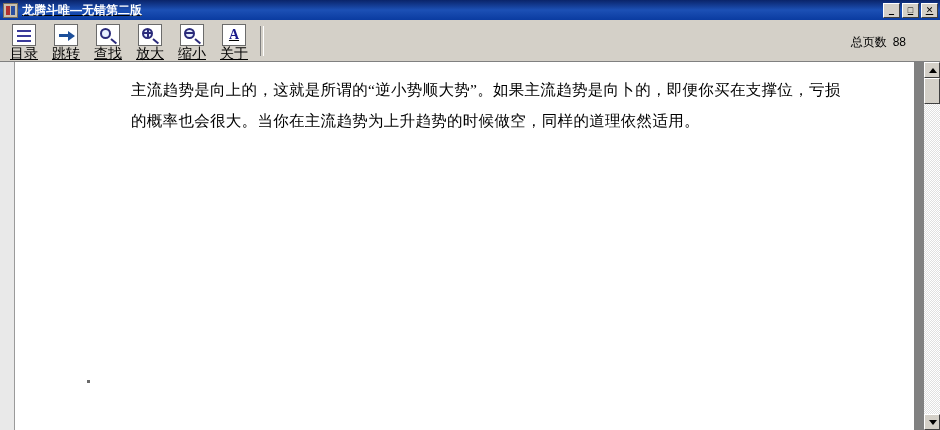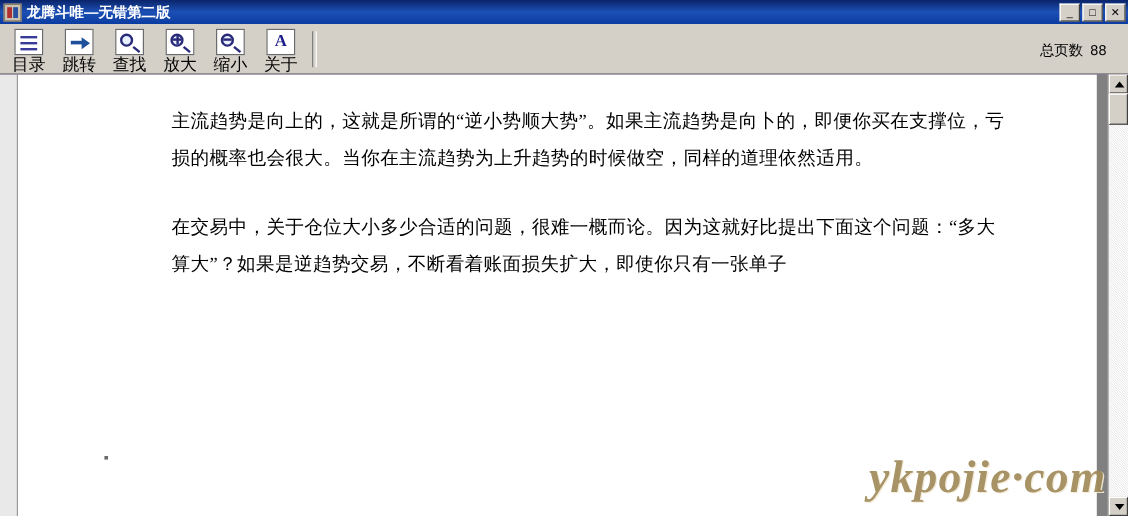--- a/index.html
+++ b/index.html
@@ -10,23 +10,24 @@
     width: 940px;
     height: 430px;
     overflow: hidden;
     font-family: "Liberation Sans", sans-serif;
     background: #ffffff;
   }
   .app-window {
     position: relative;
     width: 940px;
     height: 430px;
-    background: #6d28d9;
+    background: #0f172a;
     box-sizing: border-box;
     overflow: hidden;
+    text-decoration: underline;
   }
   
   .title-bar {
     height: 20px;
     background: linear-gradient(to bottom, #0a246a 0%, #1c50b5 50%, #0a3ba0 100%);
     display: flex;
     align-items: center;
     padding: 0 2px 0 3px;
     box-sizing: border-box;
   }
@@ -190,21 +191,21 @@
   }
   .toolbar-sep {
     width: 2px;
     height: 30px;
     border-left: 1px solid #808080;
     border-right: 1px solid #ffffff;
     margin: 0 4px;
   }
   .page-count {
     position: absolute;
-    right: 18px;
+    right: 34px;
     top: 14px;
     font-size: 12px;
     color: #000;
     white-space: nowrap;
   }
   .page-count .num { margin-left: 6px; }
   
   .doc-area {
     position: absolute;
     left: 0;
@@ -232,21 +233,21 @@
     overflow: hidden;
   }
   .page-text {
     font-family: "Liberation Serif", serif;
     font-size: 15.5px;
     color: #000000;
     line-height: 31px;
     letter-spacing: 0.3px;
   }
   .para {
-    margin: 16px;
+    margin: 4px;
     padding: 0 60px 0 112px;
   }
   .para.p1 { padding-top: 8px; }
   .callout {
     margin: 28px 112px 0 112px;
     border: 2px dashed #333333;
     border-radius: 8px;
     padding: 14px 26px 16px 26px;
     box-sizing: border-box;
   }
@@ -414,29 +415,27 @@
   </div>
 
   <div class="doc-area">
     <div class="left-gutter"></div>
 
     <div class="page">
       <div class="page-text">
         <p class="para p1">主流趋势是向上的，这就是所谓的“逆小势顺大势”。如果主流趋势是向卜的，即便你买在支撑位，亏损的概率也会很大。当你在主流趋势为上升趋势的时候做空，同样的道理依然适用。</p>
 
 
-        <p class="para p2">在交易中，关于仓位大小多少合适的问题，很难一概而论。因为这就好比提出下面这个问题：“多大算大”？如果是逆趋势交易，不断看着账面损失扩大，即使你只有一张单子</p>
       </div>
       <div class="mark"></div>
     </div>
 
     <div class="vscroll">
       <div class="sb-btn up"></div>
       <div class="track">
         <div class="thumb"></div>
       </div>
       <div class="sb-btn down"></div>
     </div>
 
-    <div class="watermark">ykpojie·com</div>
   </div>
 
 </div>
 
 </body></html>

